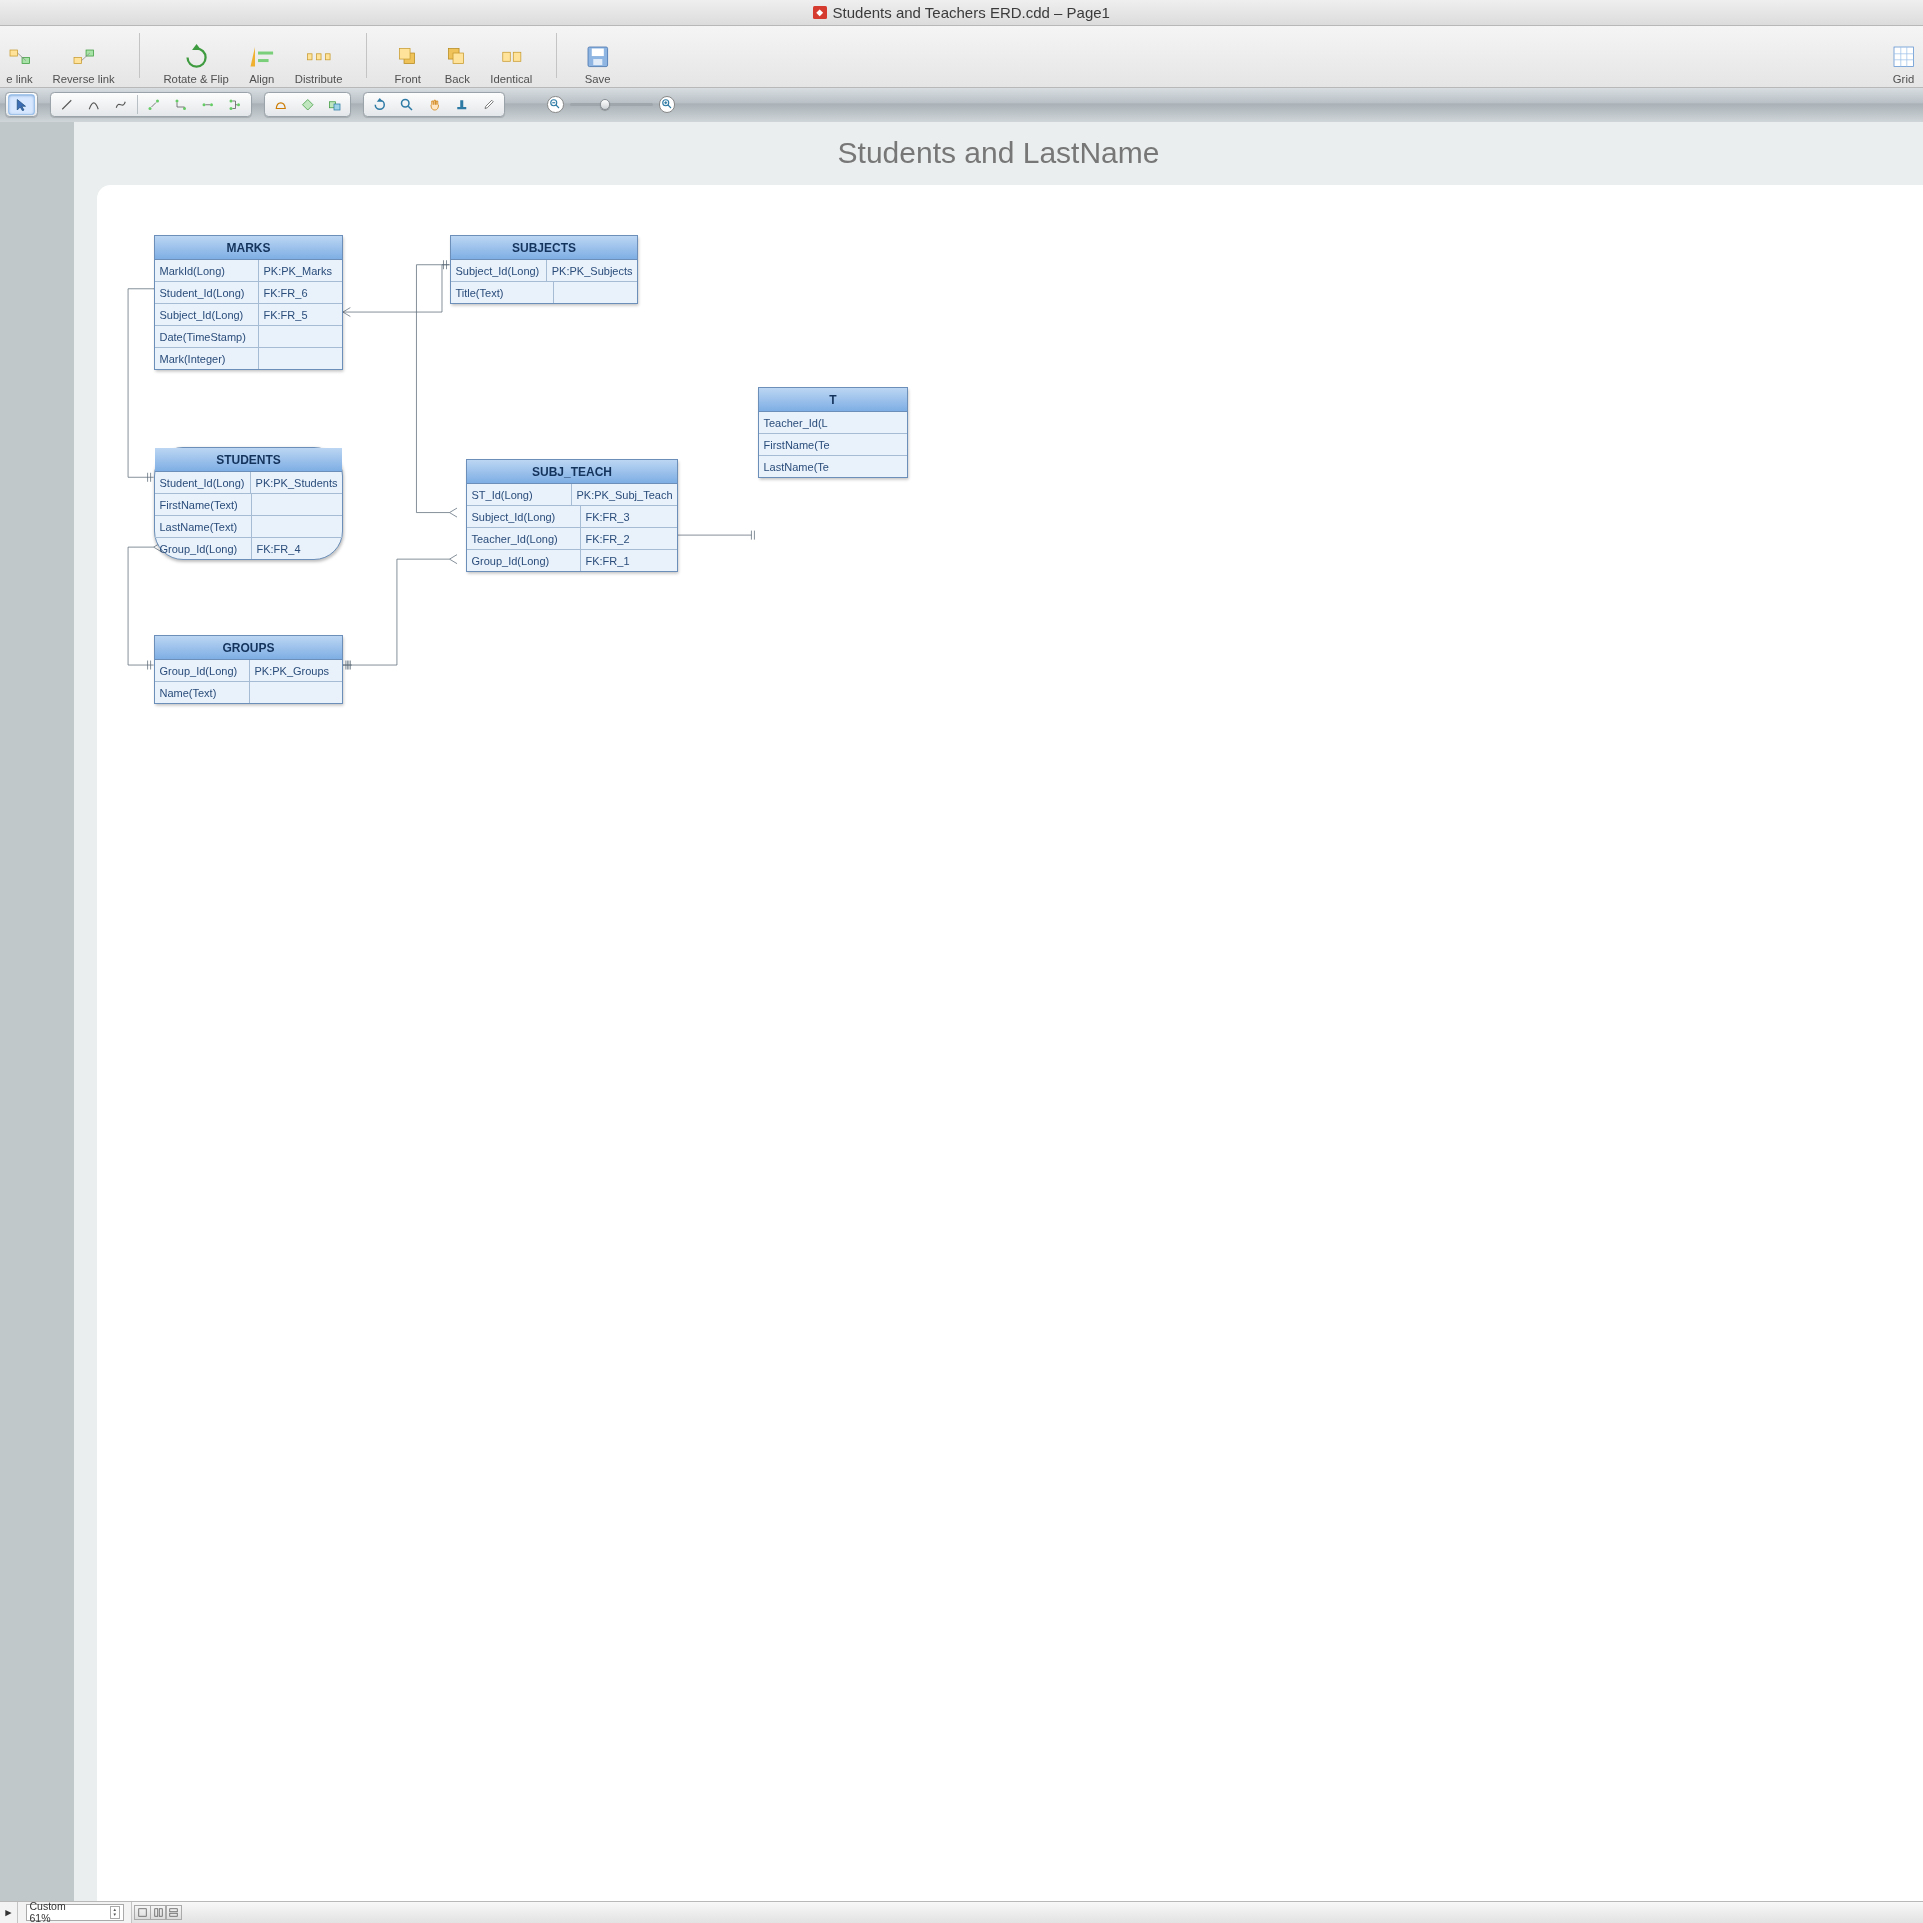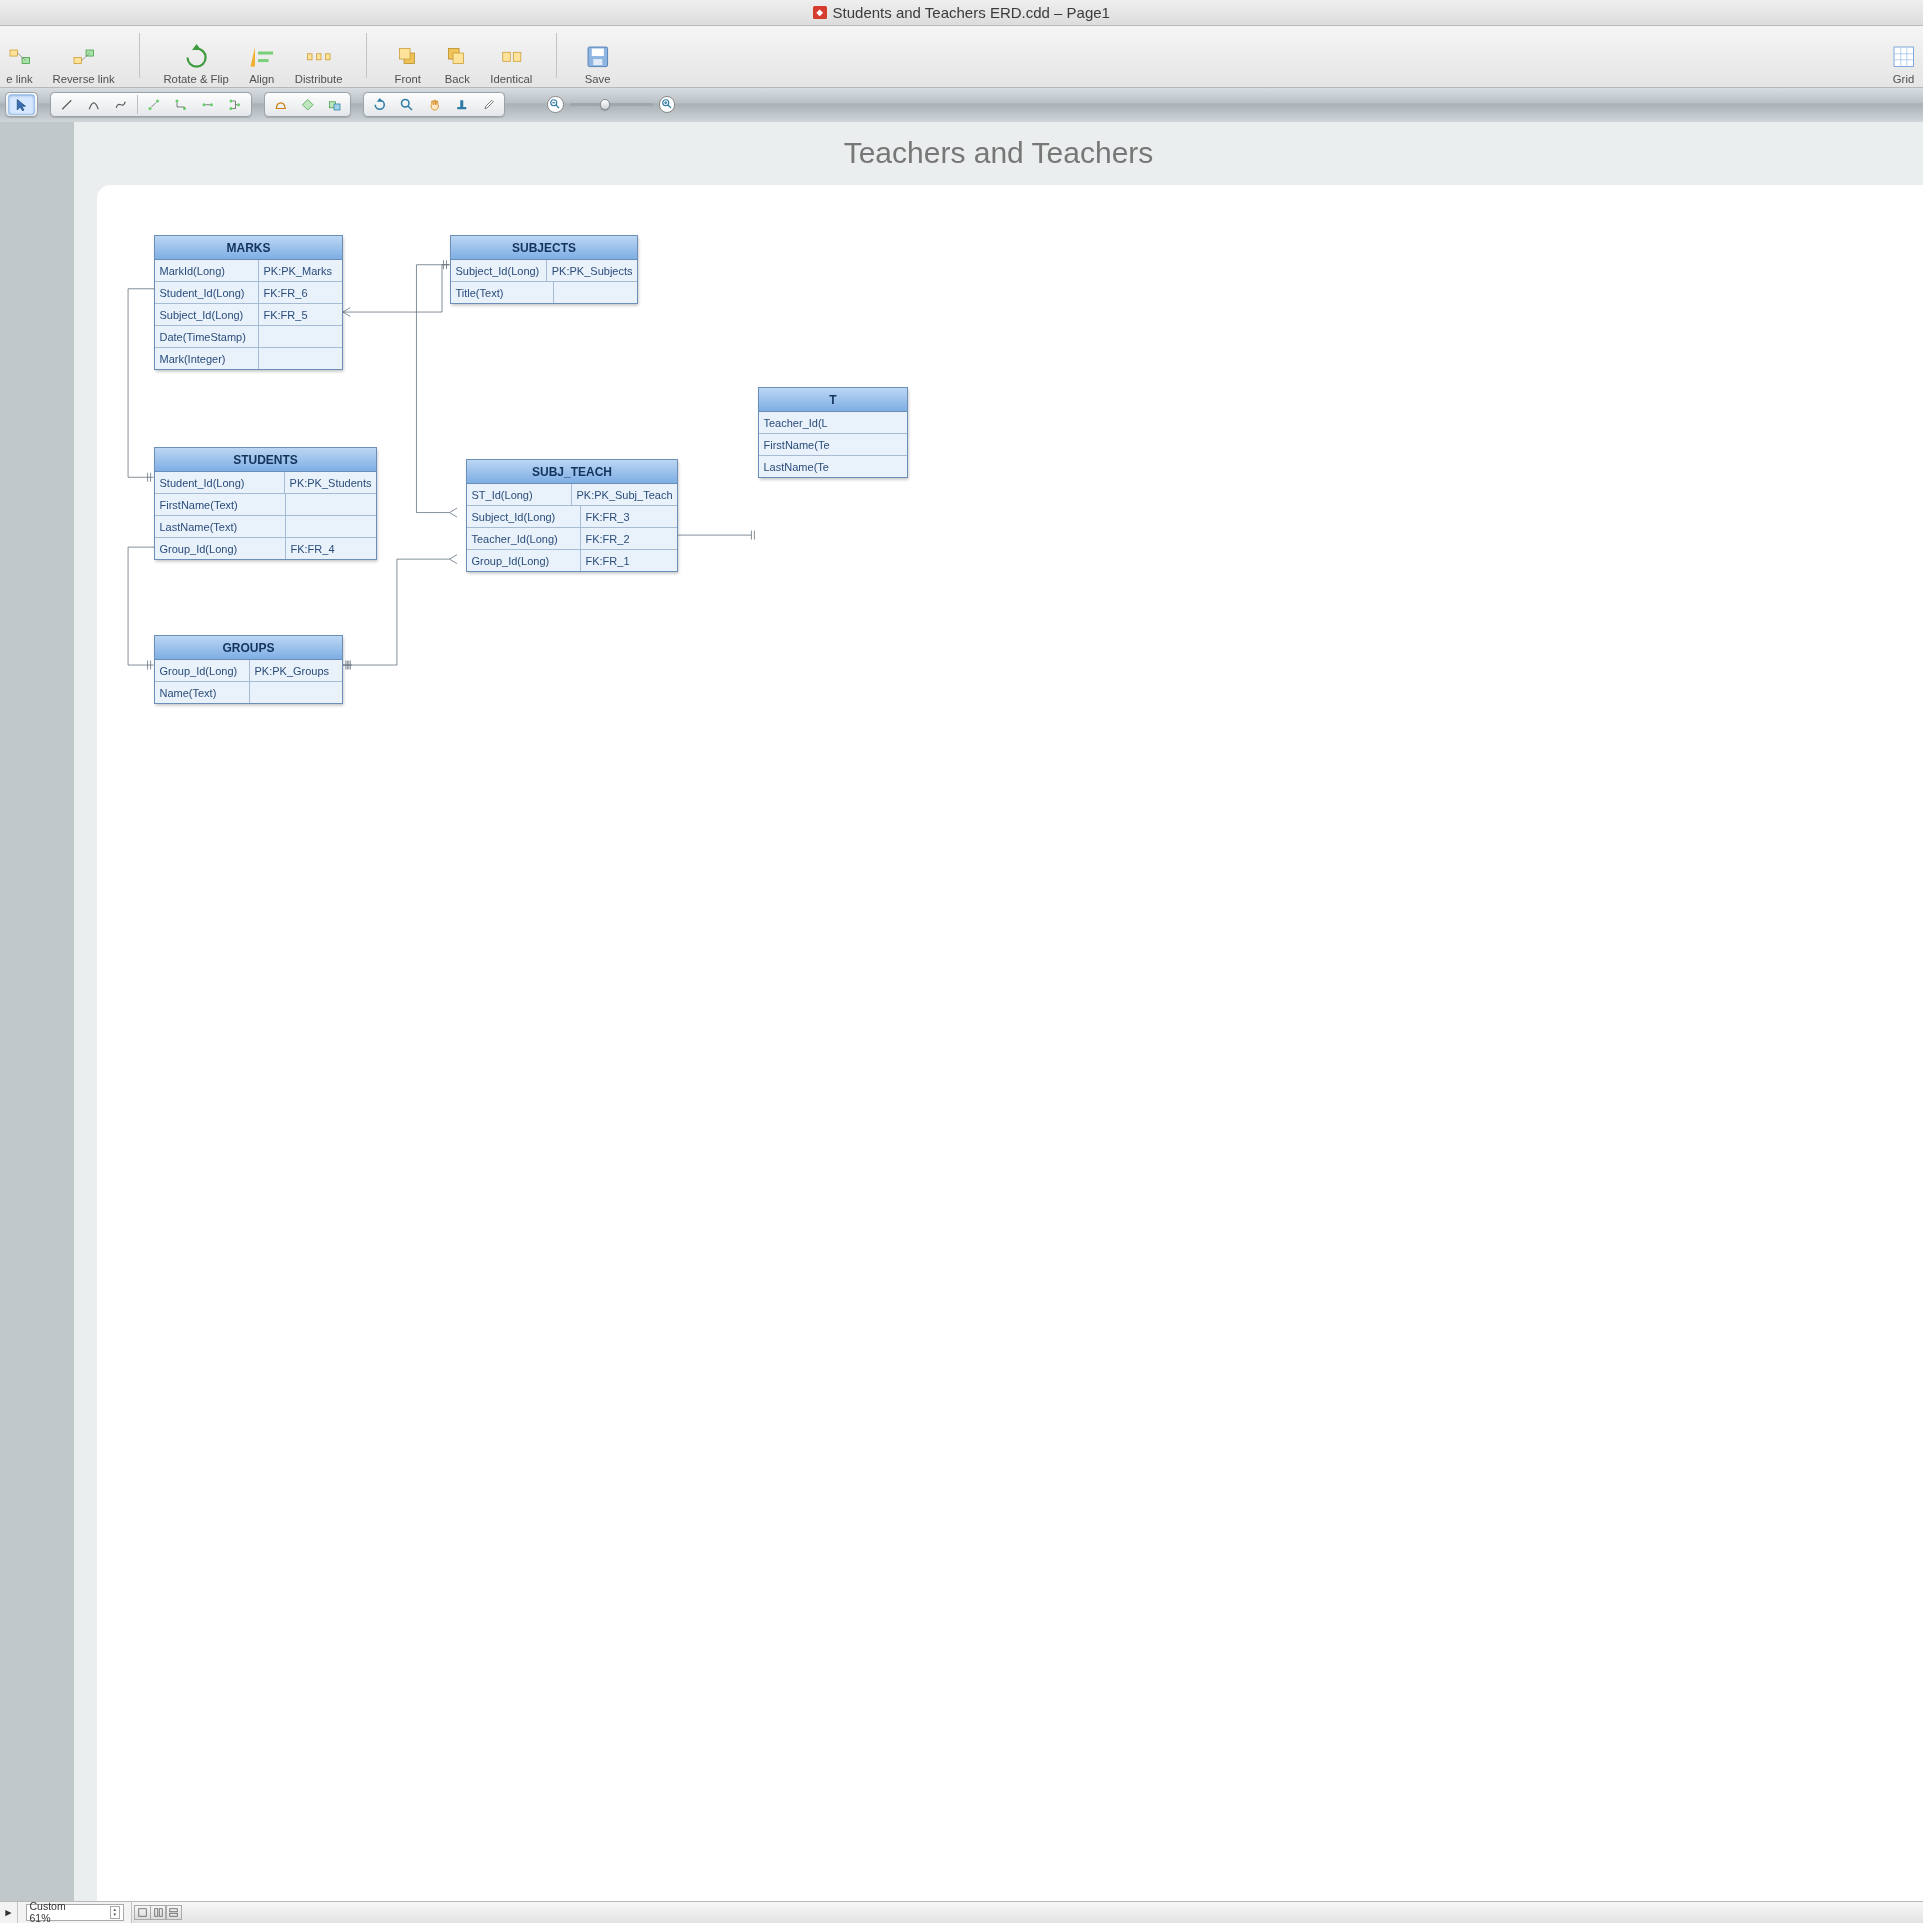--- a/index.html
+++ b/index.html
@@ -103,21 +103,21 @@
   }
   .entity .row {
     display:flex; border-bottom:0.8px solid #a6bcd4;
   }
   .entity .row:last-child { border-bottom:none; }
   .entity .c1 { flex:1; padding:4.5px 4.5px; border-right:0.8px solid #a6bcd4;}
   .entity .c2 { flex:0 0 var(--c2w,83px); padding:4.5px 4.5px;}
   .entity.no-c2 .c1 { border-right:none; }
   
   .marks { left:80px; top:105px; width:189px; --c2w:83px;}
-  .students { left:80px; top:317px; width:223px; --c2w:90px;}
+  .students { left:80px; top:317px; width:189px;border-radius:29px; --c2w:90px;}
   .groups { left:80px; top:505px; width:189px; --c2w:92px;}
   .subjects { left:376px; top:105px; width:188px; --c2w:83px;}
   .subjteach { left:392px; top:329px; width:212px; --c2w:96px;}
   .teachers { left:684px; top:257px; width:150px; --c2w:68px;}
 
   
   .connectors { position:absolute; inset:0; pointer-events:none; }
 
   
   .statusbar {
@@ -379,21 +379,21 @@
           <line x1="3" y1="5" x2="7" y2="5" stroke="#2d7aa5" stroke-width="1.5"></line>
           <line x1="5" y1="3" x2="5" y2="7" stroke="#2d7aa5" stroke-width="1.5"></line>
         </svg>
     </div>
   </div>
 </div>
 
 <div class="workspace">
   <div class="side-ruler-gap"></div>
   <div class="page">
-    <div class="page-title">Teachers and Teachers</div>
+    <div class="page-title">Students and LastName</div>
     <div class="page-inner"></div>
 
     <svg class="connectors" width="100%" height="100%" viewBox="0 0 2462 2368">
       <g stroke="#5c6b78" stroke-width="1" fill="none">
 
         <path d="M358 253 H490 V190 H500"></path>
         <path d="M496 184 v12 M492 184 v12"></path>
         <path d="M358 253 l10 -6 M358 253 l10 6"></path>
 
         <path d="M106 222 H72 V473 H106"></path>

